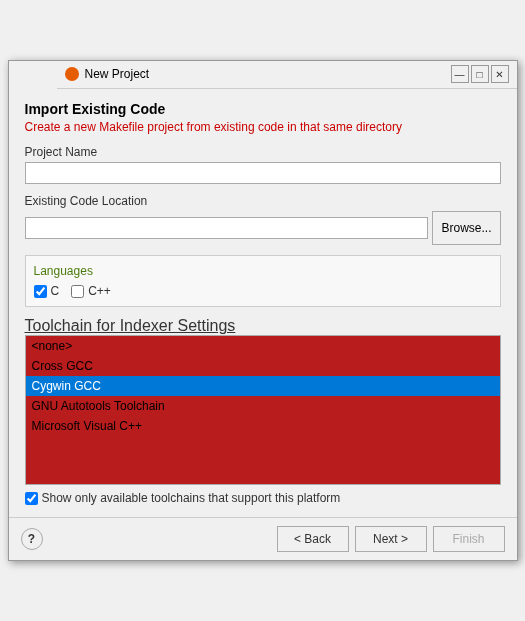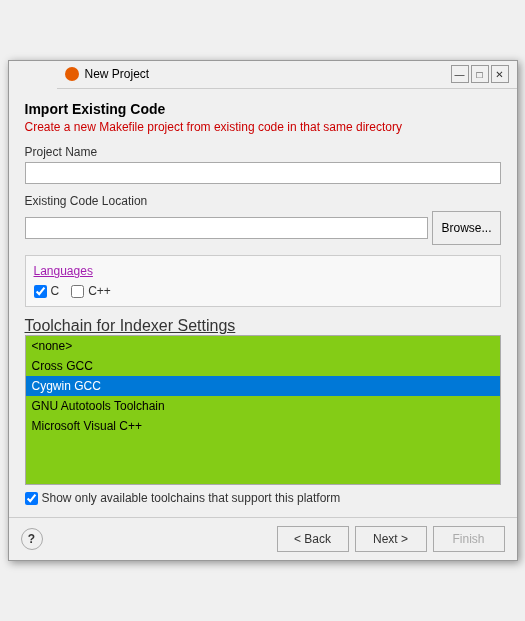--- a/index.html
+++ b/index.html
@@ -124,23 +124,22 @@
     }
 
     .divider-section {
       border: 1px solid #ccc;
       padding: 8px;
       background: #f8f8f8;
     }
 
     .divider-label {
       font-size: 12px;
-      color: #a21caf;
+      color: #4d7c0f;
       margin-bottom: 6px;
-      text-decoration: underline;
     }
 
     .checkbox-row {
       display: flex;
       align-items: center;
       gap: 12px;
     }
 
     .checkbox-item {
       display: flex;
@@ -168,21 +167,21 @@
     }
 
     .toolchain-label {
       font-size: 16px;
       color: #333;
       text-decoration: underline;
     }
 
     .toolchain-list {
       border: 1px solid #aaa;
-      background: #84cc16;
+      background: #b91c1c;
       flex: 1;
       min-height: 150px;
       overflow-y: auto;
     }
 
     .list-item {
       padding: 2px 6px;
       font-size: 12px;
       color: #000;
       cursor: pointer;

